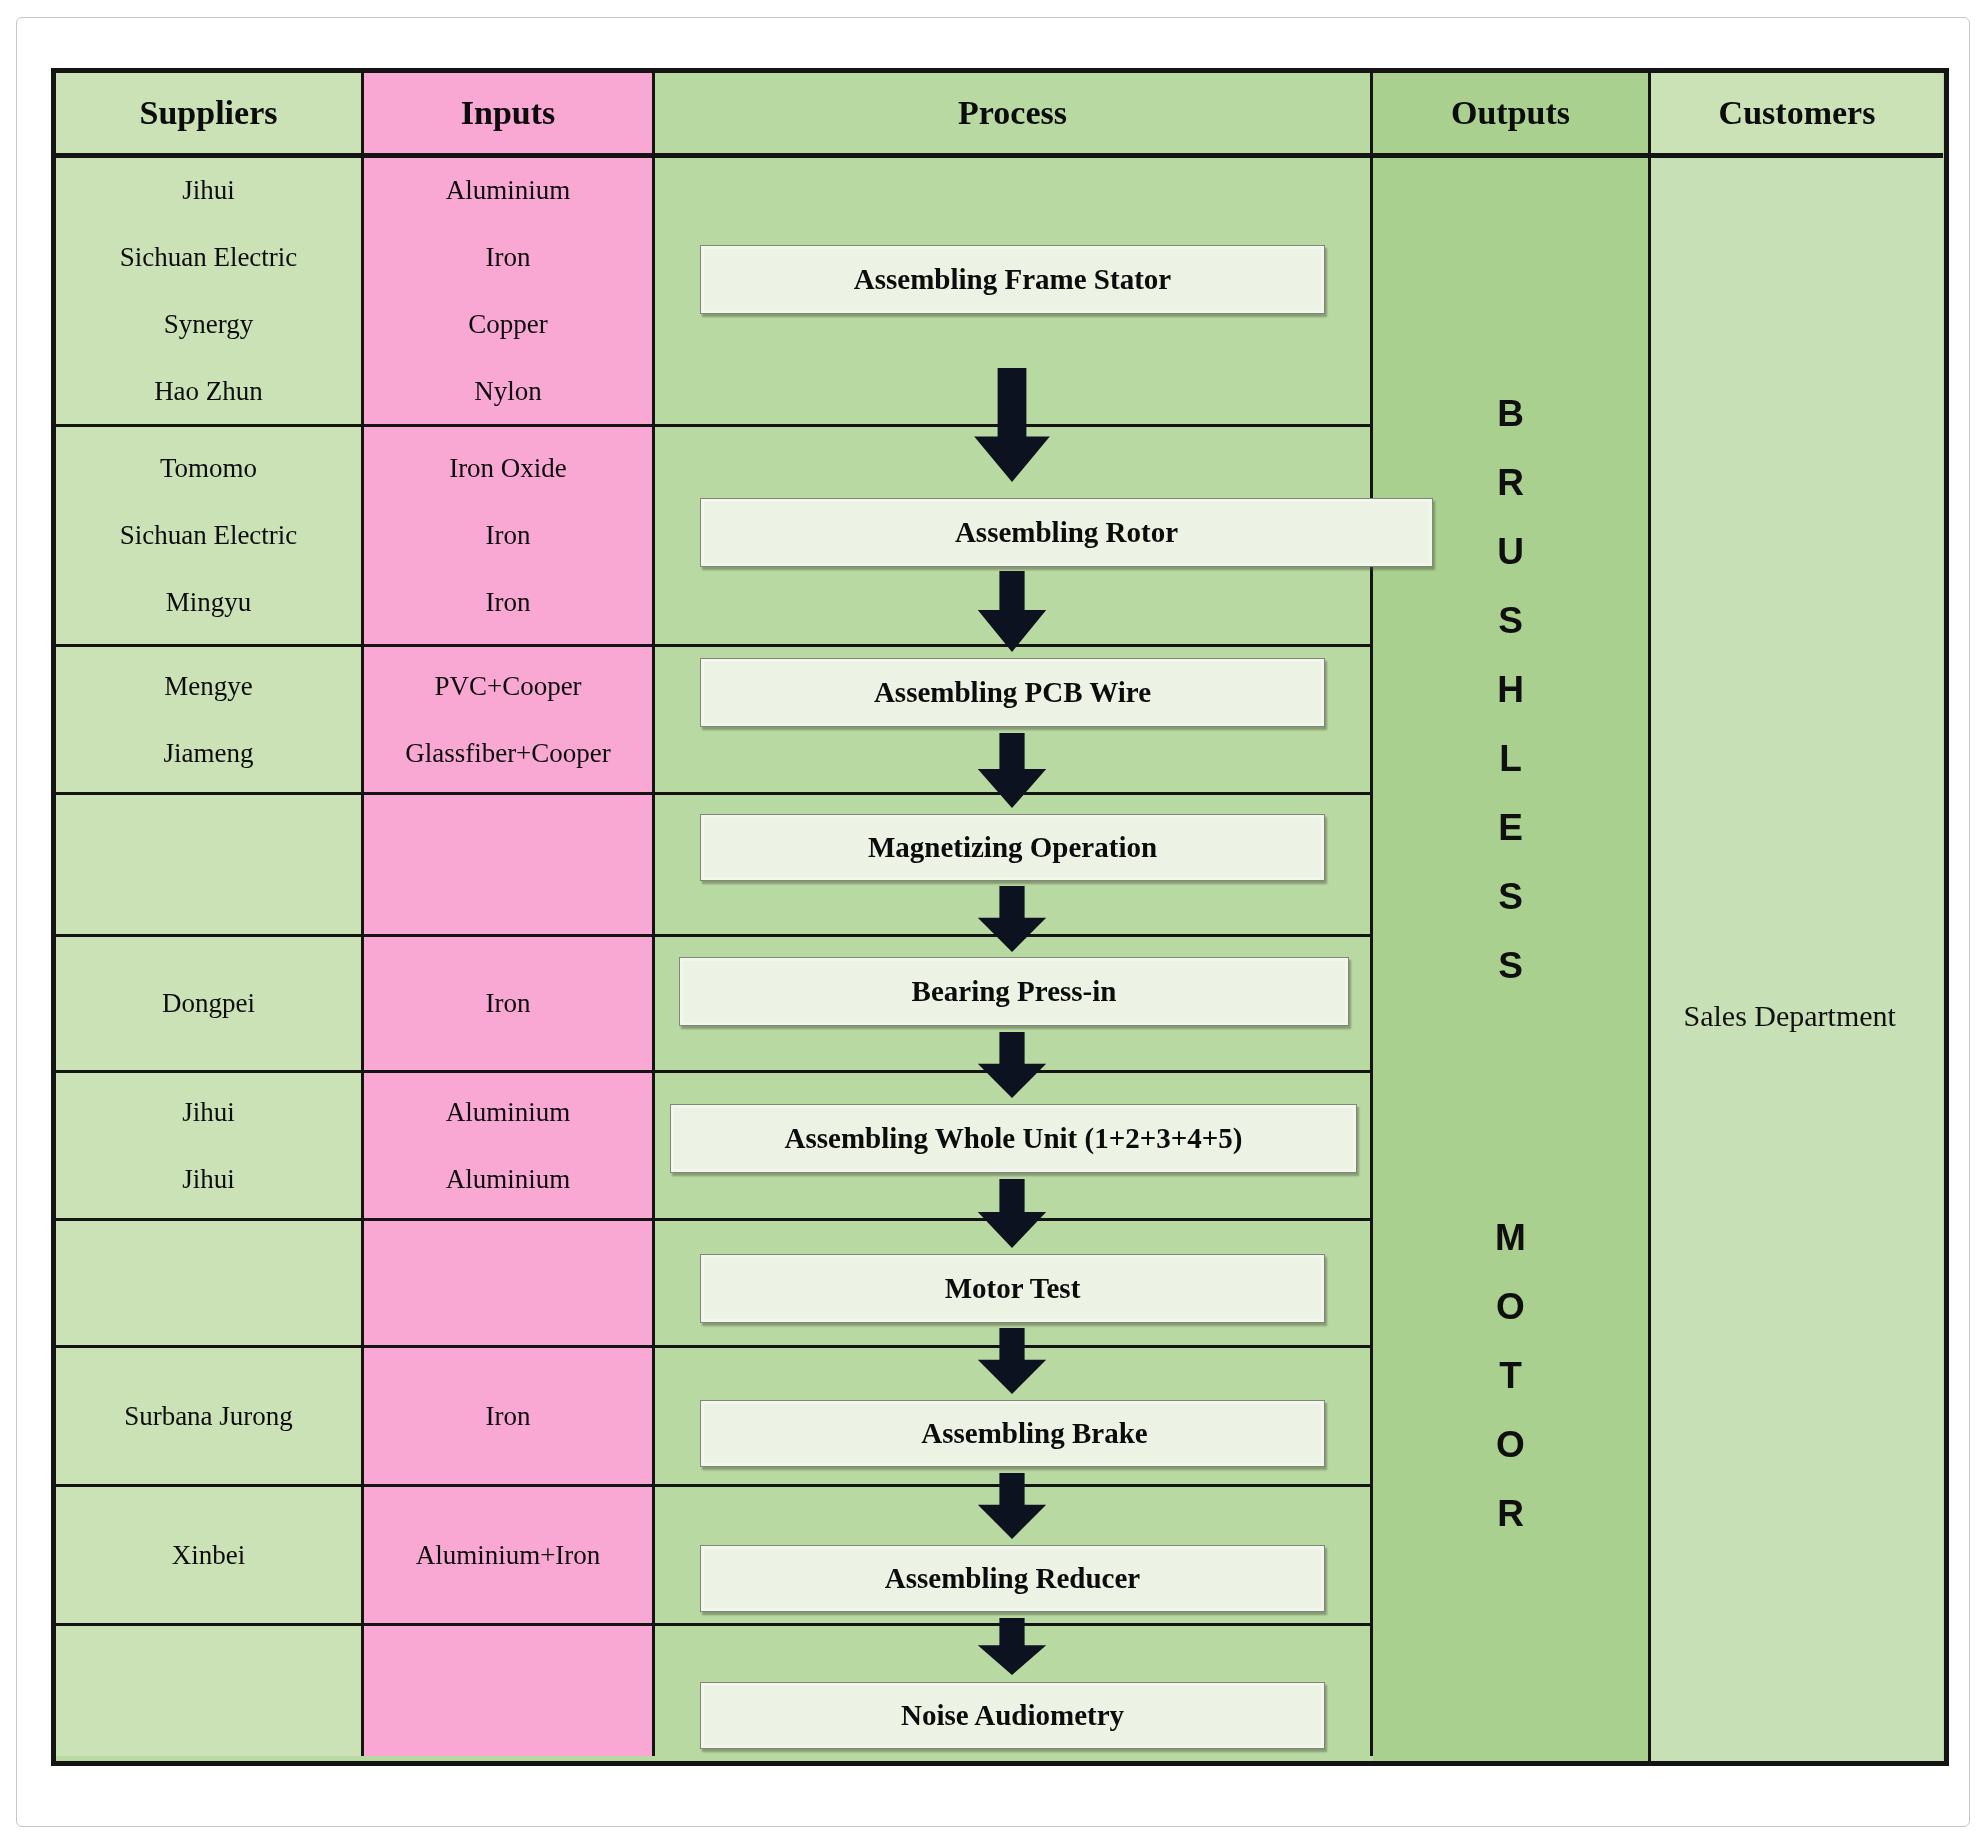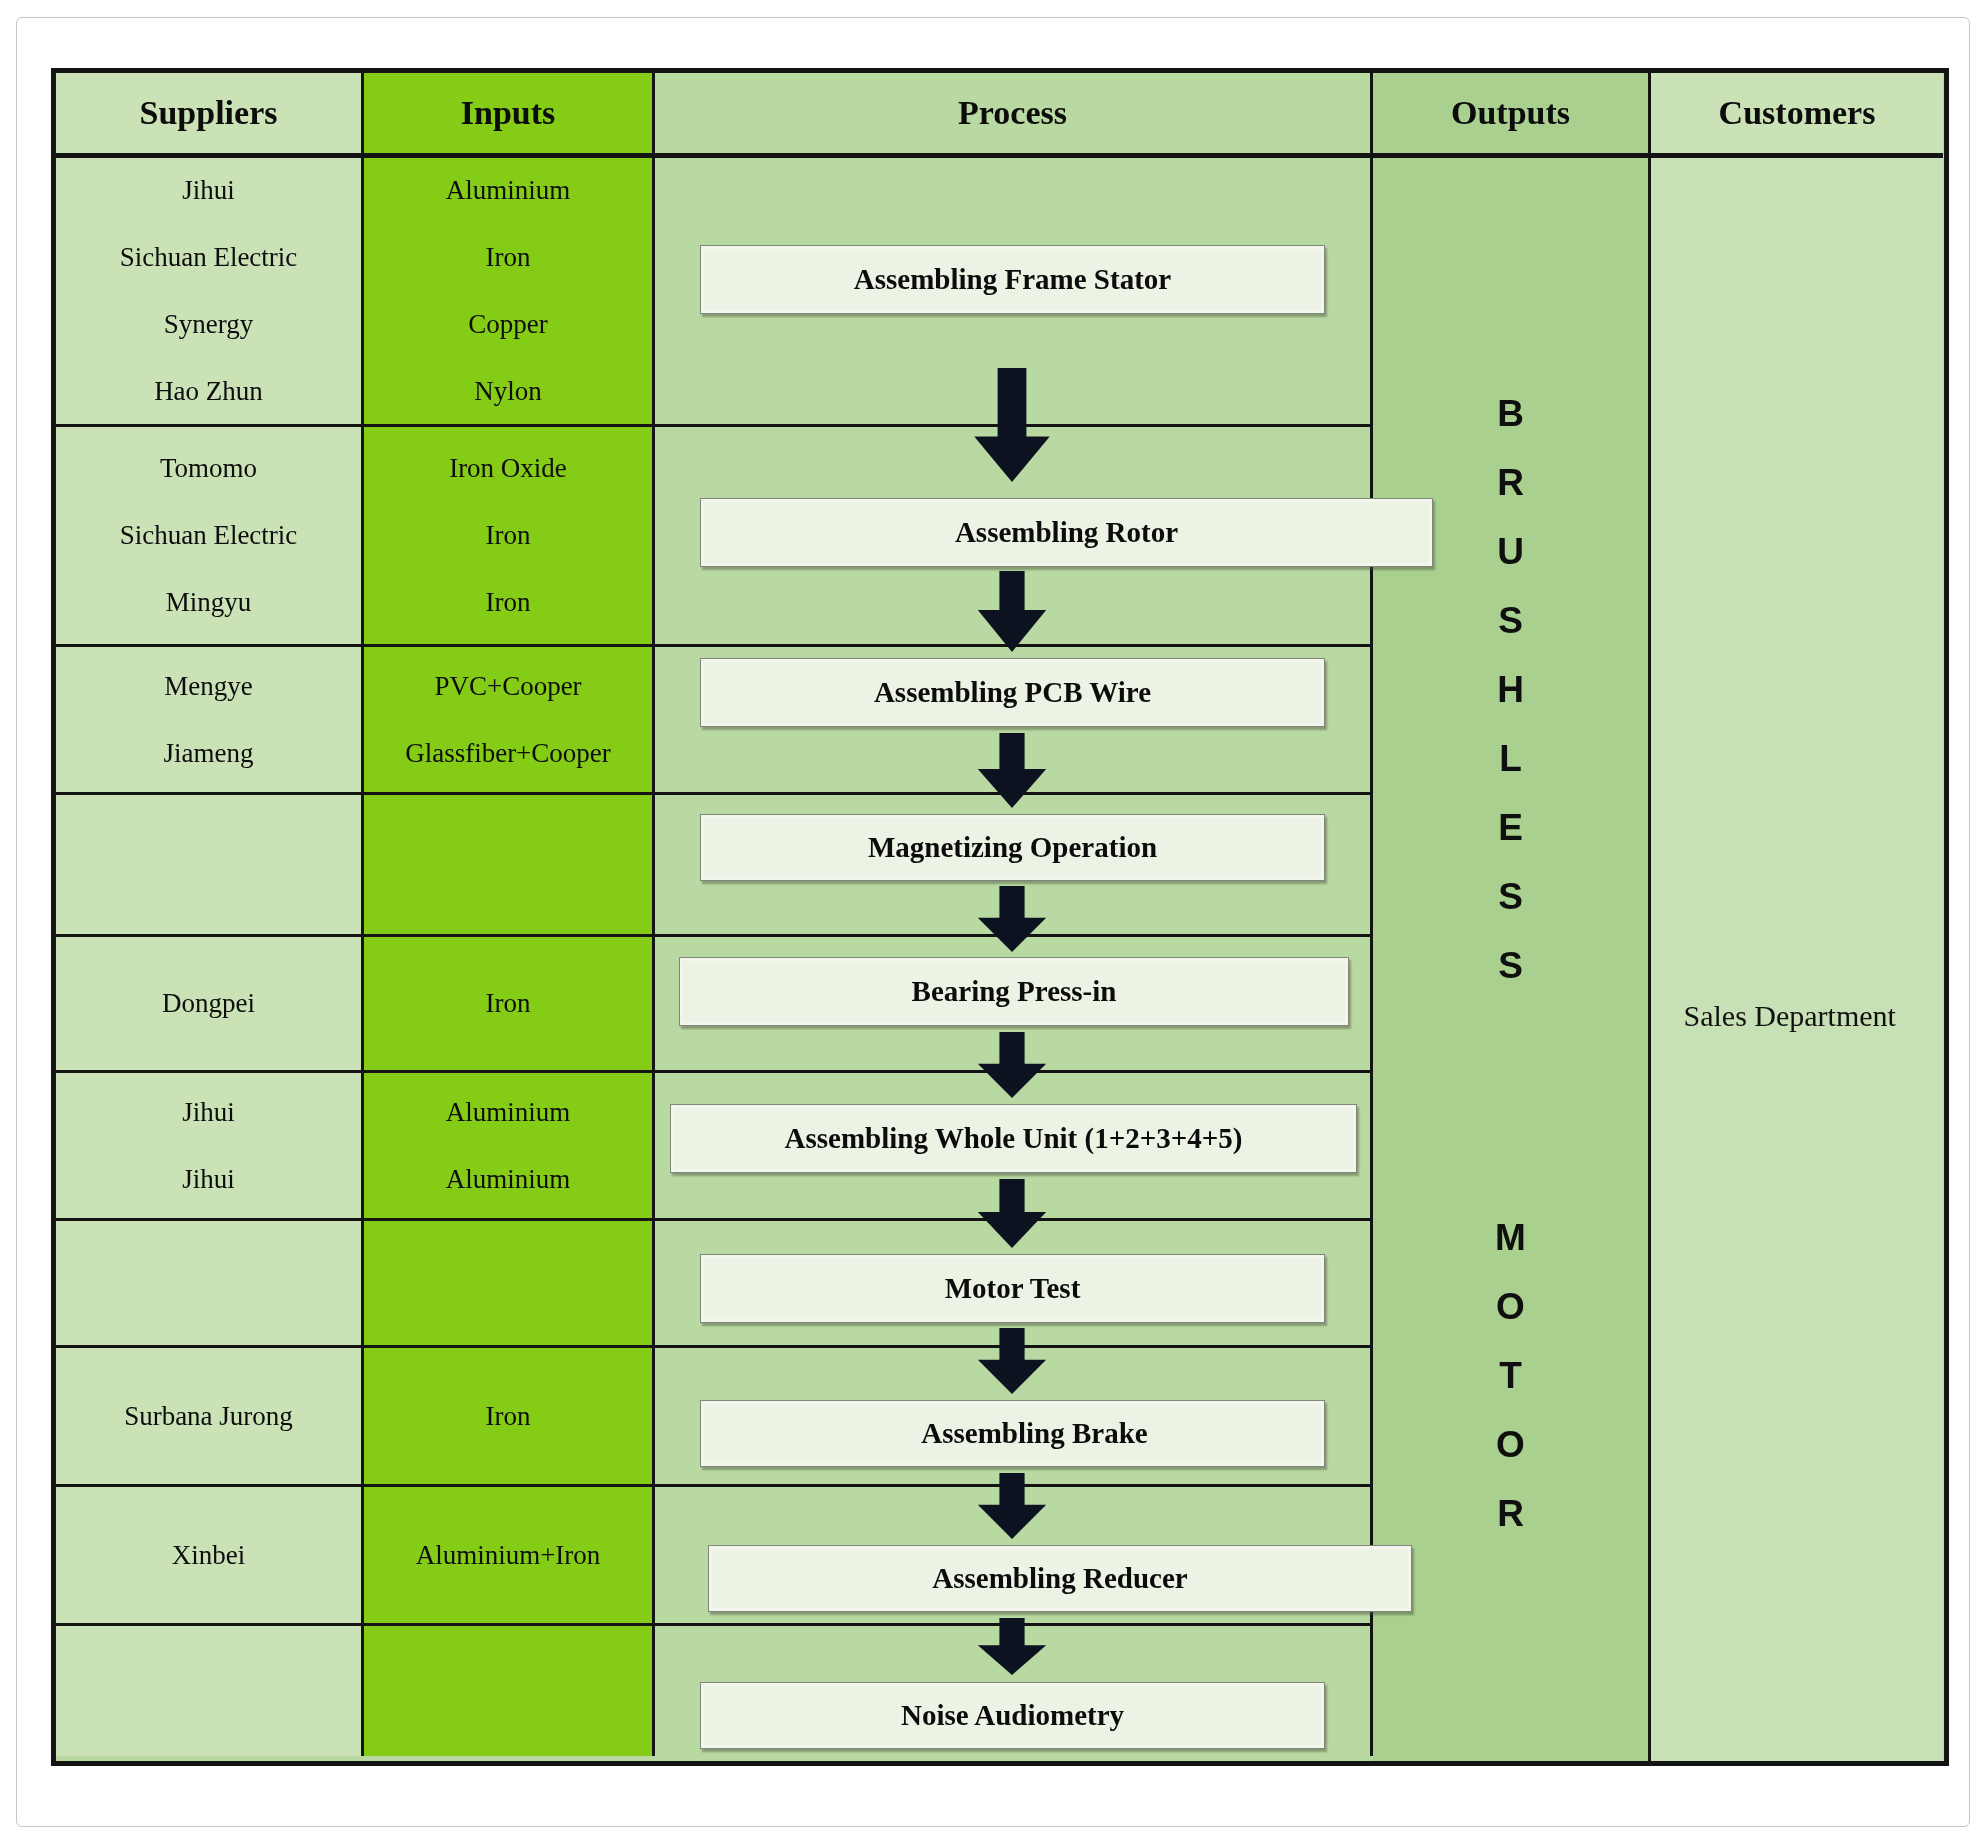--- a/index.html
+++ b/index.html
@@ -20,21 +20,21 @@
     display:grid;
     grid-template-columns:308px 291px 718px;
     grid-template-rows:85px 269px 220px 148px 142px 136px 148px 127px 139px 139px 130px;
   }
   .cell { box-sizing:border-box; border-right:3px solid #141414; border-bottom:3px solid #141414;
           display:flex; flex-direction:column; align-items:center; justify-content:center; }
   .cell.hdr { border-bottom:5.4px solid #141414; }
   .cell.lastrow { border-bottom:none; }
   .cell.proc { border-right:3.6px solid #141414; }
   .bg-light { background:#cbe2b7; }
-  .bg-med   { background:#84cc16; }
+  .bg-med   { background:#f9a8d4; }
   .bg-proc  { background:#b9d9a2; }
   .hdr-label { font-weight:bold; font-size:34px; color:#0c0c0c; }
   .line { font-size:27px; line-height:67px; color:#0d0d0d; white-space:nowrap; }
   .tallcol { box-sizing:border-box; display:flex; flex-direction:column; }
   .outputs-col { width:278px; background:#a9d08e; border-right:3px solid #141414; }
   .customers-col { width:292px; background:#c8e0b5; }
   .tallcol .head { box-sizing:border-box; height:85px; border-bottom:5.4px solid #141414;
                    display:flex; align-items:center; justify-content:center; flex:none; }
   .outputs-col .head { background:#a9d08e; }
   .customers-col .head { background:#cbe2b7; }
@@ -212,21 +212,21 @@
 
       <div class="p-box" style="left:614px; top:1031px; width:687px; height:69px;">Assembling Whole Unit (1+2+3+4+5)</div>
       <div class="p-arrow" style="left:911px; top:1106px; width:90px; height:69px;"></div>
 
       <div class="p-box" style="left:644px; top:1181px; width:625px; height:69px;">Motor Test</div>
       <div class="p-arrow" style="left:911px; top:1255px; width:90px; height:66px;"></div>
 
       <div class="p-box" style="left:644px; top:1327px; width:625px; height:67px;padding-left:44px;">Assembling Brake</div>
       <div class="p-arrow" style="left:911px; top:1400px; width:90px; height:66px;"></div>
 
-      <div class="p-box" style="left:644px; top:1472px; width:704px; height:67px;margin-left:8px;">Assembling Reducer</div>
+      <div class="p-box" style="left:644px; top:1472px; width:625px; height:67px;">Assembling Reducer</div>
       <div class="p-arrow" style="left:911px; top:1545px; width:90px; height:57px;"></div>
 
       <div class="p-box" style="left:644px; top:1609px; width:625px; height:67px;">Noise Audiometry</div>
     </div>
 
   </div>
 </div>
 
 
 </body></html>

